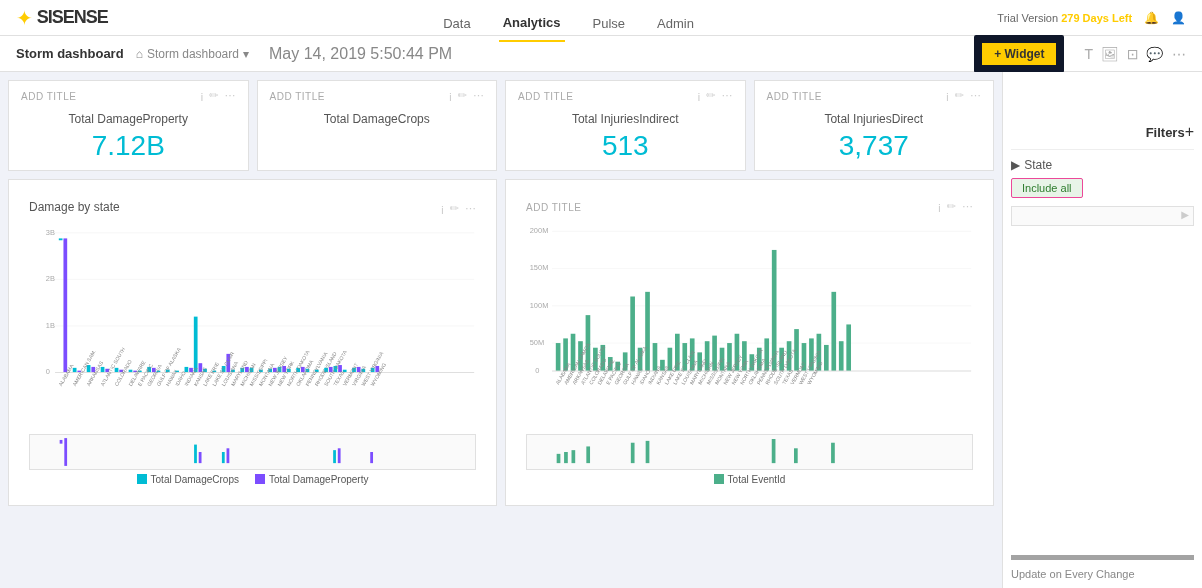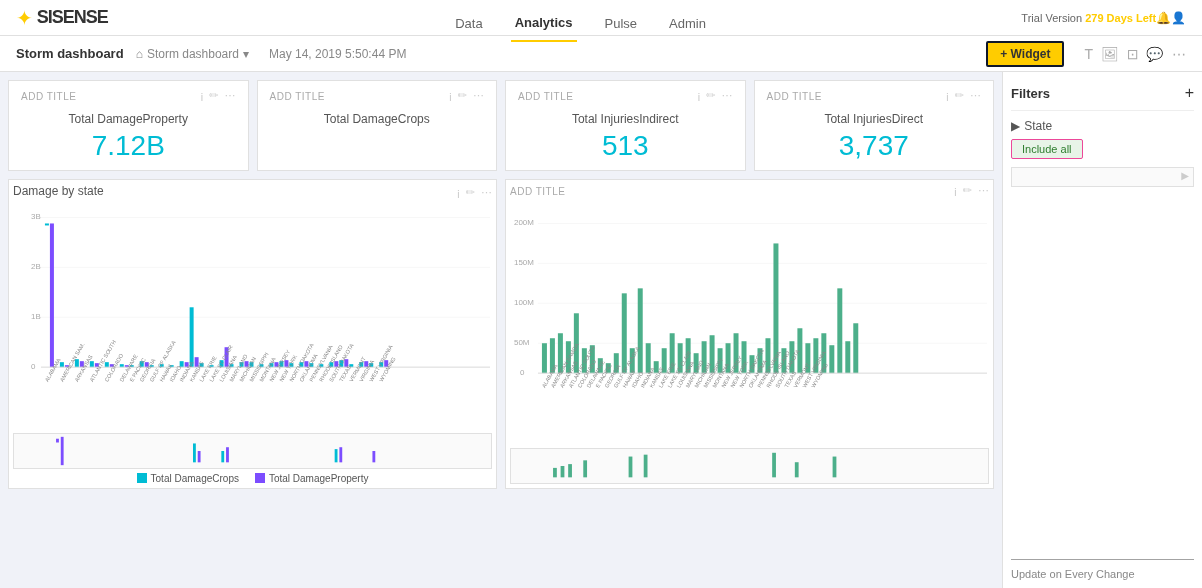--- a/index.html
+++ b/index.html
@@ -9,35 +9,35 @@
     .top-nav {
       display: flex; align-items: center; background: #fff; border-bottom: 1px solid #e0e0e0;
       height: 36px; padding: 0 16px;
     }
     .logo { display: flex; align-items: center; margin-right: 32px; }
     .logo-text { font-size: 18px; font-weight: 700; color: #333; letter-spacing: -1px; }
     .logo-icon { color: #ffcc00; font-size: 20px; margin-right: 4px; }
     .nav-links { display: flex; gap: 24px; flex: 1; justify-content: center; margin-top: 12px; }
     .nav-link { font-size: 13px; color: #666; cursor: pointer; padding: 0 4px; height: 36px; display: flex; align-items: center; text-decoration: none; }
     .nav-link.active { color: #333; font-weight: 600; border-bottom: 2px solid #ffcc00; }
-    .nav-right { display: flex; align-items: center; margin-left: auto; font-size: 12px; color: #666; justify-content: center; }
+    .nav-right { display: flex; align-items: center; gap: 12px; margin-left: auto; font-size: 12px; color: #666; justify-content: center; }
     .trial-text { font-size: 11px; }
     .trial-days { color: #ffcc00; font-weight: 700; }
 
     
     .dash-bar {
       display: flex; align-items: center; background: #fff; border-bottom: 1px solid #e0e0e0;
       height: 36px; padding: 0 16px; gap: 12px;
     }
     .dash-name { font-weight: 600; font-size: 13px; }
     .dash-breadcrumb { display: flex; align-items: center; gap: 4px; color: #888; font-size: 12px; }
-    .dash-date { color: #888; font-size: 12px; margin-left: 8px; }
+    .dash-date { color: #888; font-size: 16px; margin-left: 8px; }
     .dash-right { margin-left: auto; }
     .add-widget-btn {
-      background: #ffcc00; border: 2px solid #0f172a; color: #333; font-size: 12px; font-weight: 600;
+      background: #ffcc00; border: 8px solid #0f172a; color: #333; font-size: 12px; font-weight: 600;
       padding: 4px 12px; cursor: pointer; border-radius: 2px; display: flex; align-items: center; gap: 4px;
     }
 
     
     .main-layout { display: flex; height: calc(588px - 72px); }
     .dashboard-area { flex: 1; overflow-y: auto; padding: 8px; background: #f0f2f8; }
     .sidebar { width: 200px; background: #fff; border-left: 1px solid #e0e0e0; padding: 8px; display: flex; flex-direction: column; }
 
     
     .kpi-row { display: flex; gap: 8px; margin-bottom: 8px; }
@@ -47,47 +47,47 @@
     }
     .card-title-row { display: flex; align-items: center; justify-content: space-between; margin-bottom: 4px; }
     .card-title { font-size: 10px; color: #aaa; text-transform: uppercase; letter-spacing: 0.5px; }
     .card-icons { display: flex; gap: 6px; color: #ccc; font-size: 11px; }
     .kpi-label { font-size: 12px; color: #555; text-align: center; margin-top: 4px; }
     .kpi-value { font-size: 28px; font-weight: 300; text-align: center; color: #00bcd4; margin-top: 4px; }
 
     
     .chart-row { display: flex; gap: 8px; }
     .chart-card {
-      flex: 1; background: #fff; border: 1px solid #e0e0e0; padding: 4px;
+      flex: 1; background: #fff; border: 1px solid #e0e0e0; padding: 20px;
       display: flex; flex-direction: column; min-height: 300px;
     }
     .chart-card-title { font-size: 12px; color: #555; margin-bottom: 4px; }
 
     
     .chart-area { flex: 1; position: relative; overflow: hidden; }
     .chart-svg { width: 100%; height: 100%; }
 
     
     .mini-chart { height: 36px; border: 1px solid #e0e0e0; margin-top: 4px; background: #fafafa; overflow: hidden; }
     .mini-chart svg { width: 100%; height: 100%; }
 
     
     .chart-legend { display: flex; gap: 16px; margin-top: 4px; justify-content: center; }
     .legend-item { display: flex; align-items: center; gap: 4px; font-size: 10px; color: #555; }
     .legend-dot { width: 10px; height: 10px; display: inline-block; }
 
     
-    .sidebar-title { font-size: 13px; font-weight: 600; color: #333; padding: 4px 0 8px; border-bottom: 1px solid #eee; display: flex; justify-content: space-between; align-items: center; }
+    .sidebar-title { font-size: 13px; font-weight: 600; color: #333; padding: 4px 0 8px; border-bottom: 1px solid #eee; display: flex; justify-content: flex-end; align-items: center; margin-top: 39px; }
     .filter-section { margin-top: 8px; }
     .filter-header { display: flex; align-items: center; gap: 4px; font-size: 12px; color: #555; cursor: pointer; }
     .include-all-btn {
       background: #e8f4e8; border: 1px solid #ec4899; color: #2e7d2e; font-size: 11px;
       padding: 3px 10px; border-radius: 2px; margin-top: 6px; cursor: pointer; display: inline-block;
     }
-    .sidebar-footer { margin-top: auto; border-top: 1px solid #a3a3a3; padding-top: 8px; font-size: 11px; color: #888; }
+    .sidebar-footer { margin-top: auto; border-top: 5px solid #a3a3a3; padding-top: 8px; font-size: 11px; color: #888; }
 
     .toolbar-icons { display: flex; align-items: center; gap: 8px; margin-left: 8px; }
     .toolbar-icon { color: #aaa; font-size: 14px; cursor: pointer; }
 
     .plus-icon { font-size: 16px; font-weight: 300; }
   </style>
 </head>
 <body>
 
 <nav class="top-nav">
@@ -465,20 +465,26 @@
             <rect x="40" y="18" width="4" height="12" fill="#4caf8a"></rect>
             <rect x="48" y="16" width="4" height="14" fill="#4caf8a"></rect>
             <rect x="64" y="12" width="4" height="18" fill="#4caf8a"></rect>
             <rect x="112" y="8" width="4" height="22" fill="#4caf8a"></rect>
             <rect x="128" y="6" width="4" height="24" fill="#4caf8a"></rect>
             <rect x="264" y="4" width="4" height="26" fill="#4caf8a"></rect>
             <rect x="288" y="14" width="4" height="16" fill="#4caf8a"></rect>
             <rect x="328" y="8" width="4" height="22" fill="#4caf8a"></rect>
           </svg>
         </div>
+        <div class="chart-legend">
+          <div class="legend-item">
+            <span class="legend-dot" style="background:#4caf8a;"></span>
+            <span>Total EventId</span>
+          </div>
+        </div>
       </div>
 
     </div>
   </div>
 
   <div class="sidebar">
     <div class="sidebar-title">
       <span>Filters</span>
       <span class="plus-icon">+</span>
     </div>

